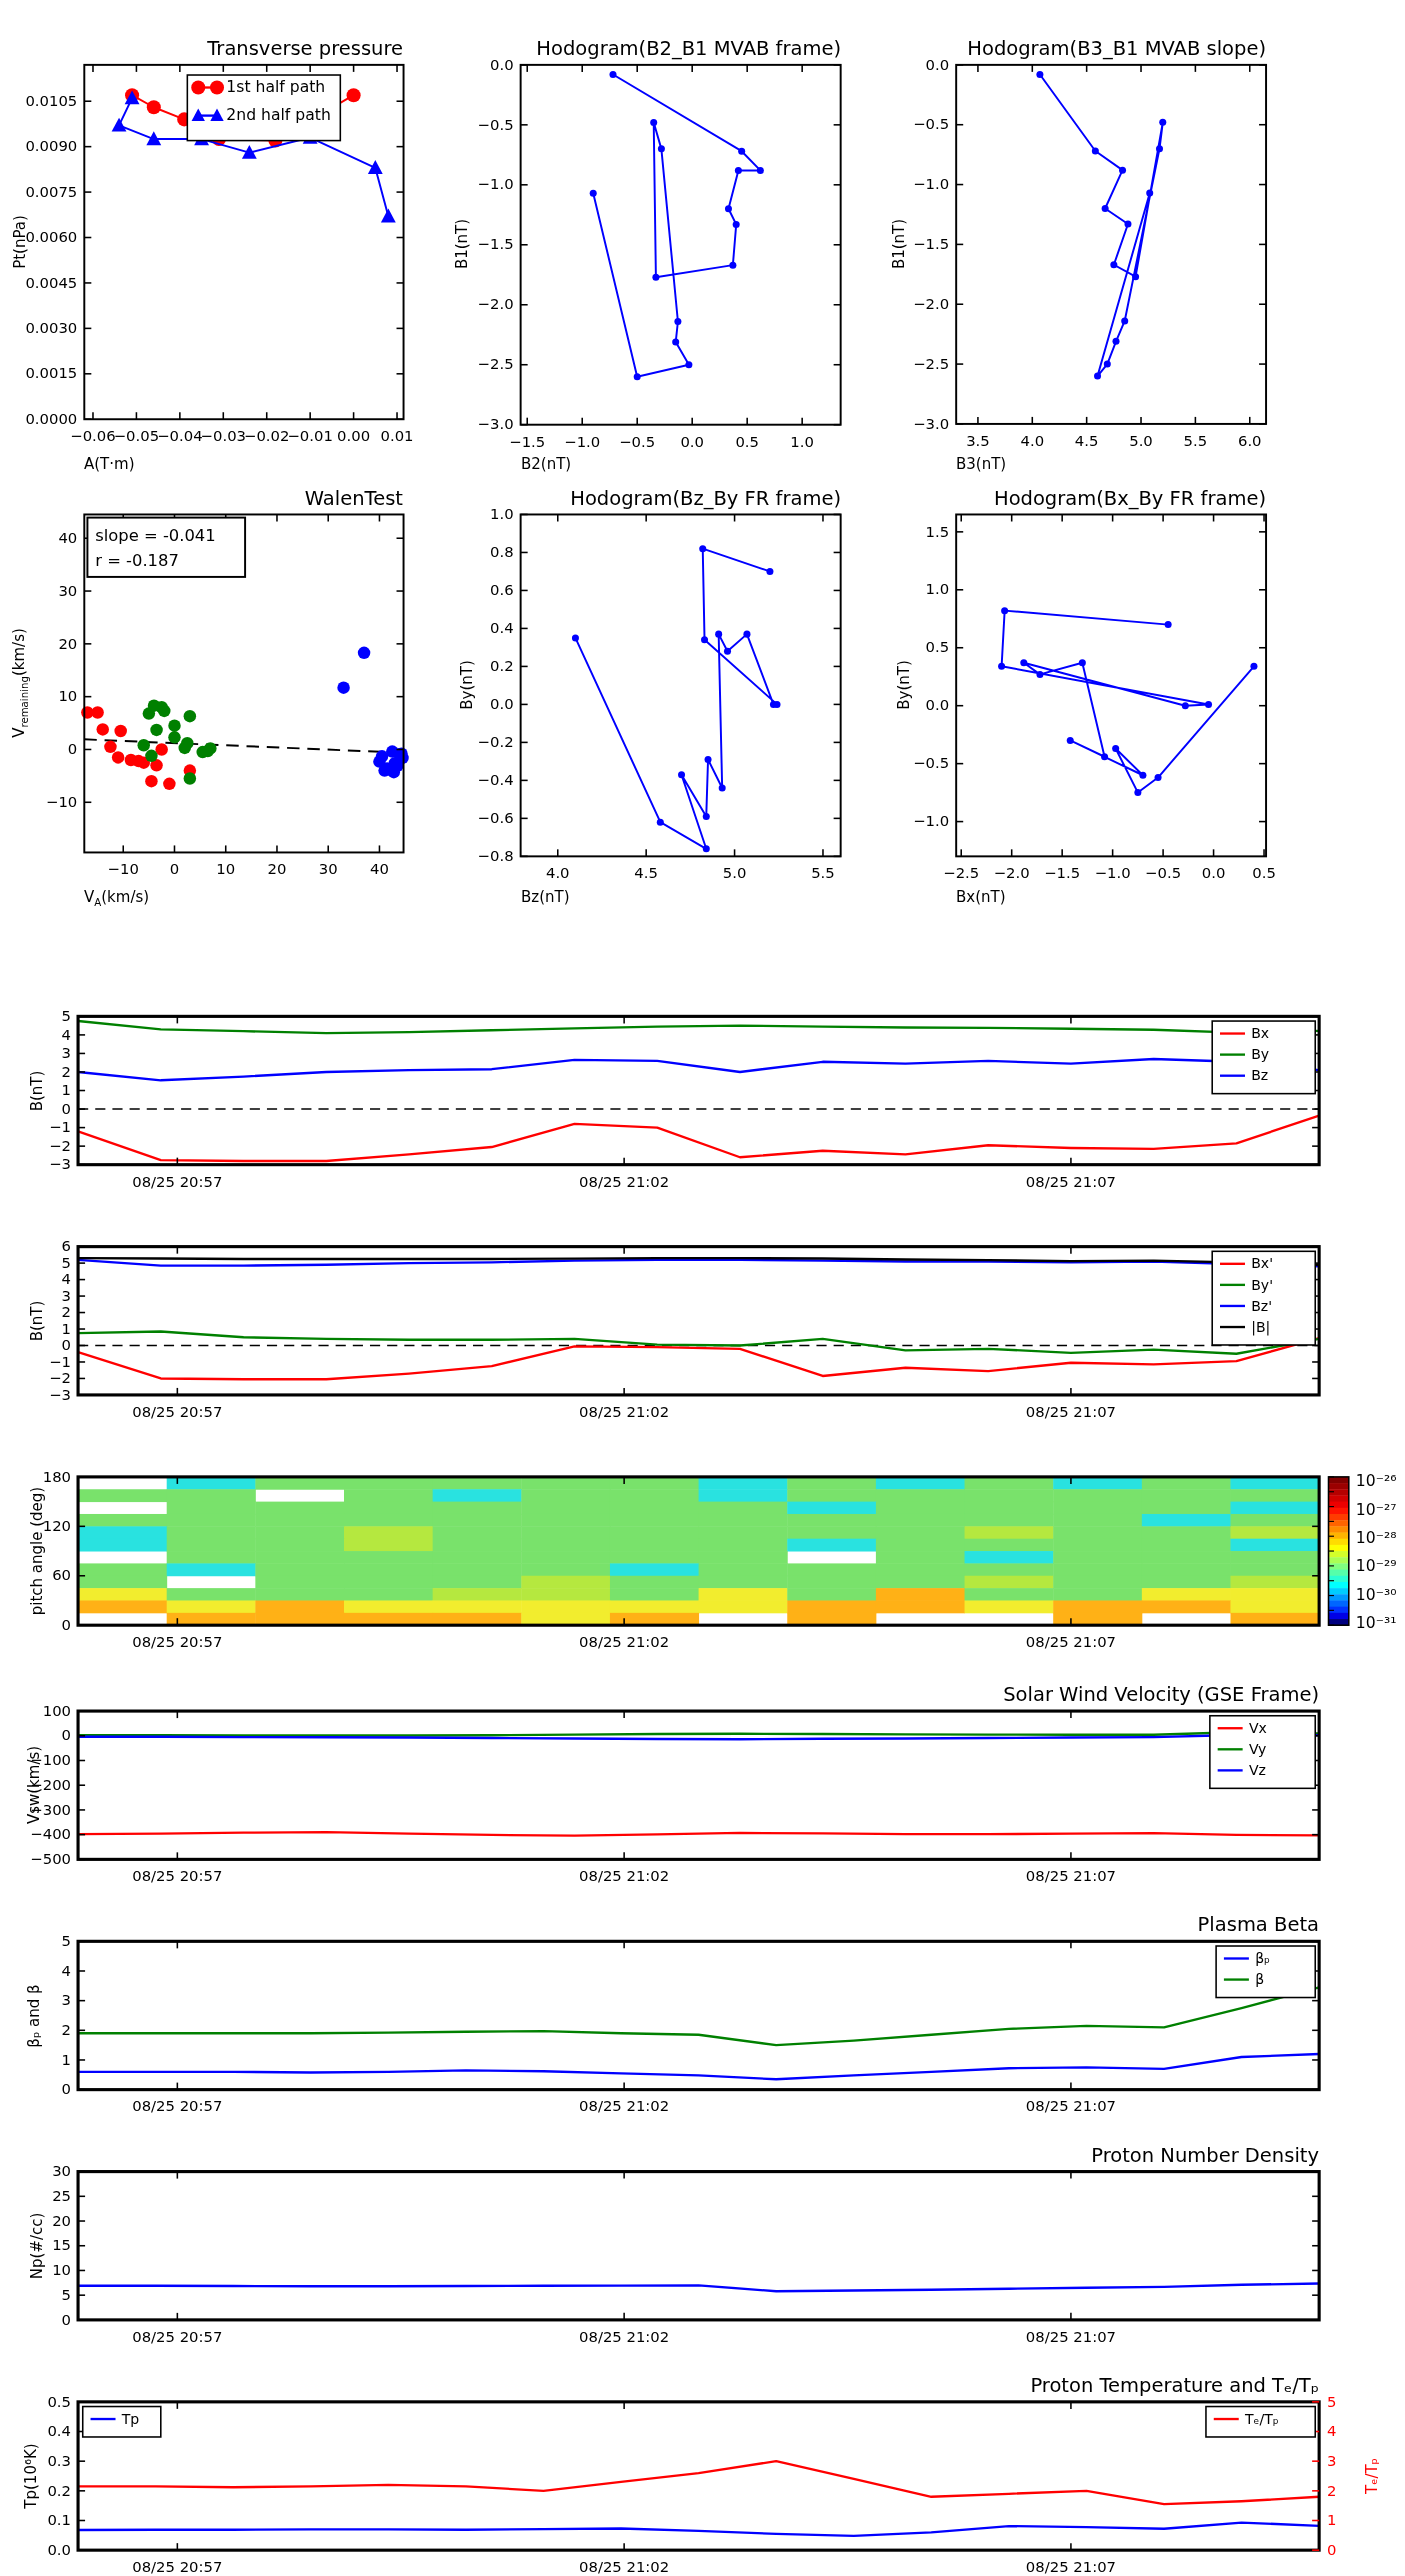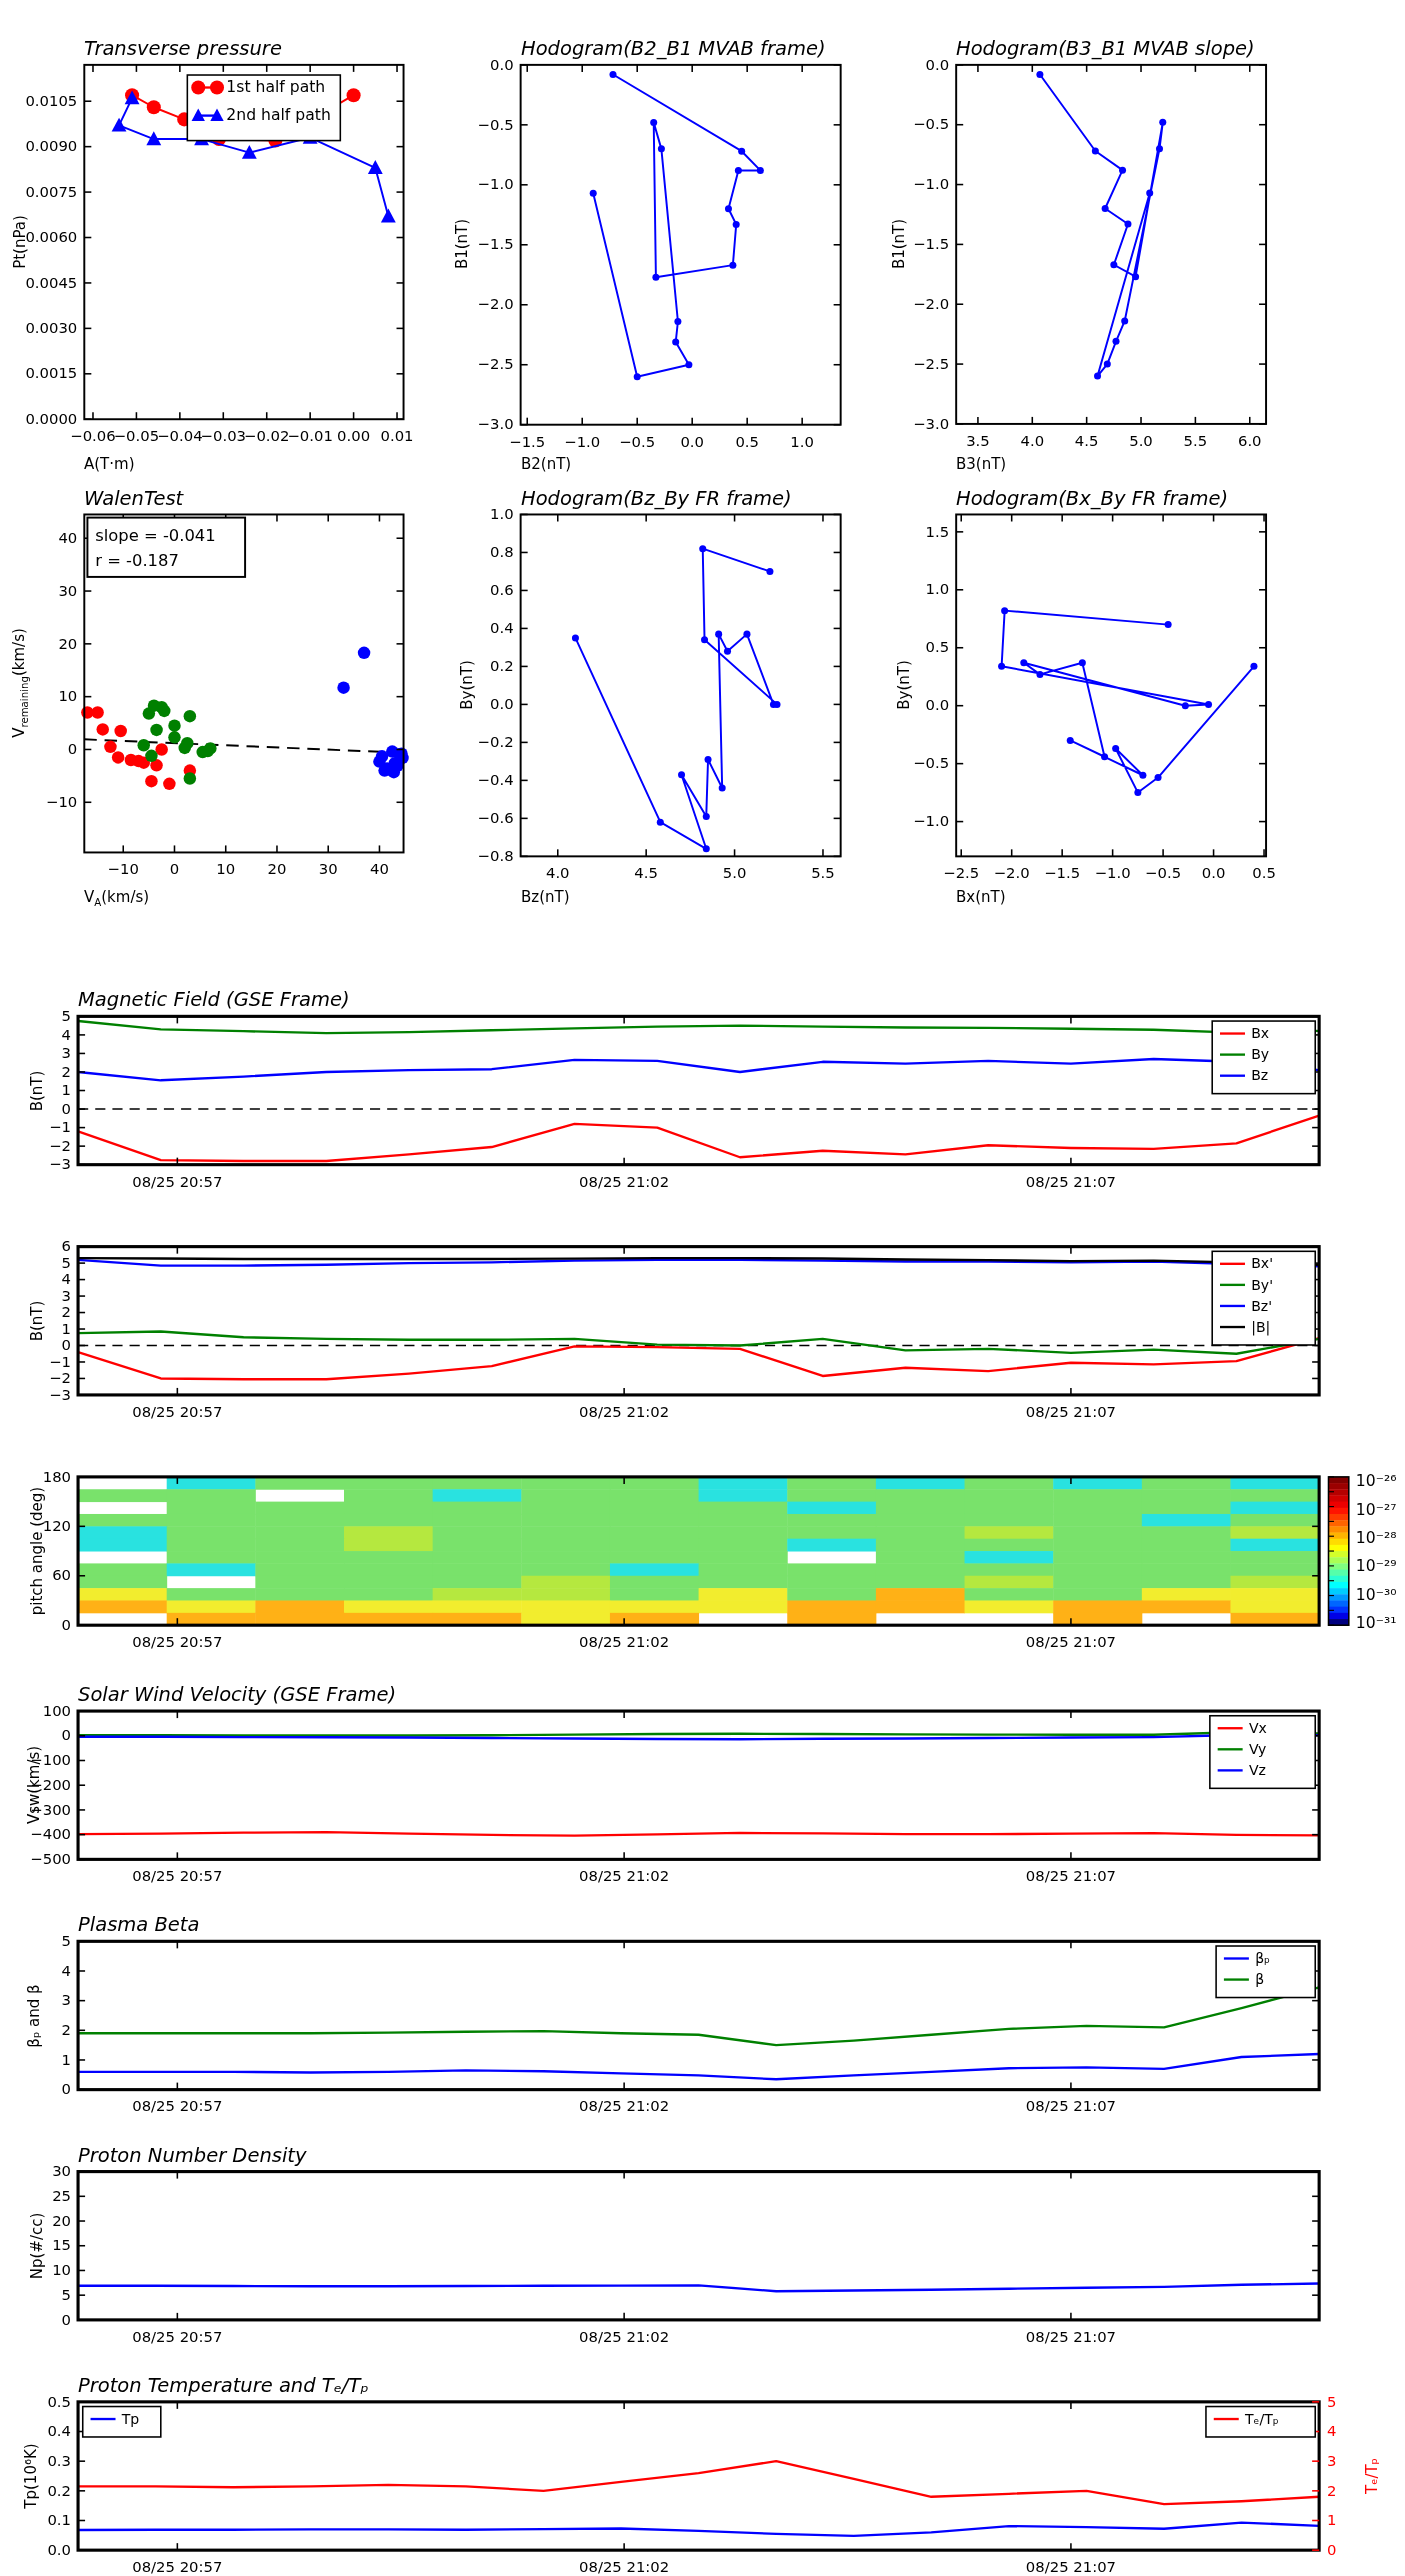--- a/index.html
+++ b/index.html
@@ -1,19 +1,19 @@
 <!DOCTYPE html>
 <html style="font-size:12.5px"><head>
 <meta charset="utf-8">
 <style>
   html,body{margin:0;padding:0;background:#fff;}
   #page{position:relative;width:1405px;height:2576px;background:#ffffff;
         font-family:"DejaVu Sans","Liberation Sans",sans-serif;color:#000;overflow:hidden;}
   #chart-svg{position:absolute;left:0;top:0;font-family:"DejaVu Sans","Liberation Sans",sans-serif;}
-  .t{position:absolute;font-size:19.5px;text-align:left;white-space:nowrap;font-style:italic;}
+  .t{position:absolute;font-size:19.5px;text-align:right;white-space:nowrap;}
   .yl{position:absolute;font-size:15px;white-space:nowrap;transform:translate(-50%,-50%) rotate(-90deg);}
   .xl{position:absolute;font-size:15px;text-align:left;white-space:nowrap;}
   .red{color:#ff0000;}
   sub.s{font-size:0.68em;}
 </style>
 </head>
 <body>
 
 <div id="page">
   <svg id="chart-svg" width="1405" height="2576" viewBox="0 0 1800 3300">
@@ -902,21 +902,20 @@
         <text x="1595" y="3105" font-size="18" fill="#000">Tₑ/Tₚ</text>
       </g>
     </svg>
 
   <div class="t" style="left:84px;top:37px;width:319px">Transverse pressure</div>
   <div class="t" style="left:521px;top:37px;width:320px">Hodogram(B2_B1 MVAB frame)</div>
   <div class="t" style="left:956px;top:37px;width:310px">Hodogram(B3_B1 MVAB slope)</div>
   <div class="t" style="left:84px;top:487px;width:319px">WalenTest</div>
   <div class="t" style="left:521px;top:487px;width:320px">Hodogram(Bz_By FR frame)</div>
   <div class="t" style="left:956px;top:487px;width:310px">Hodogram(Bx_By FR frame)</div>
-  <div class="t" style="left:78px;top:988px;width:1241px">Magnetic Field (GSE Frame)</div>
   <div class="t" style="left:78px;top:1683px;width:1241px">Solar Wind Velocity (GSE Frame)</div>
   <div class="t" style="left:78px;top:1913px;width:1241px">Plasma Beta</div>
   <div class="t" style="left:78px;top:2144px;width:1241px">Proton Number Density</div>
   <div class="t" style="left:78px;top:2374px;width:1241px">Proton Temperature and Tₑ/Tₚ</div>
 
   <div class="yl" style="left:20px;top:242px">Pt(nPa)</div>
   <div class="yl" style="left:462px;top:244px">B1(nT)</div>
   <div class="yl" style="left:899px;top:244px">B1(nT)</div>
   <div class="yl" style="left:20px;top:683px"><span>V</span><sub class="s">remaining</sub><span>(km/s)</span></div>
   <div class="yl" style="left:467px;top:685px">By(nT)</div>

